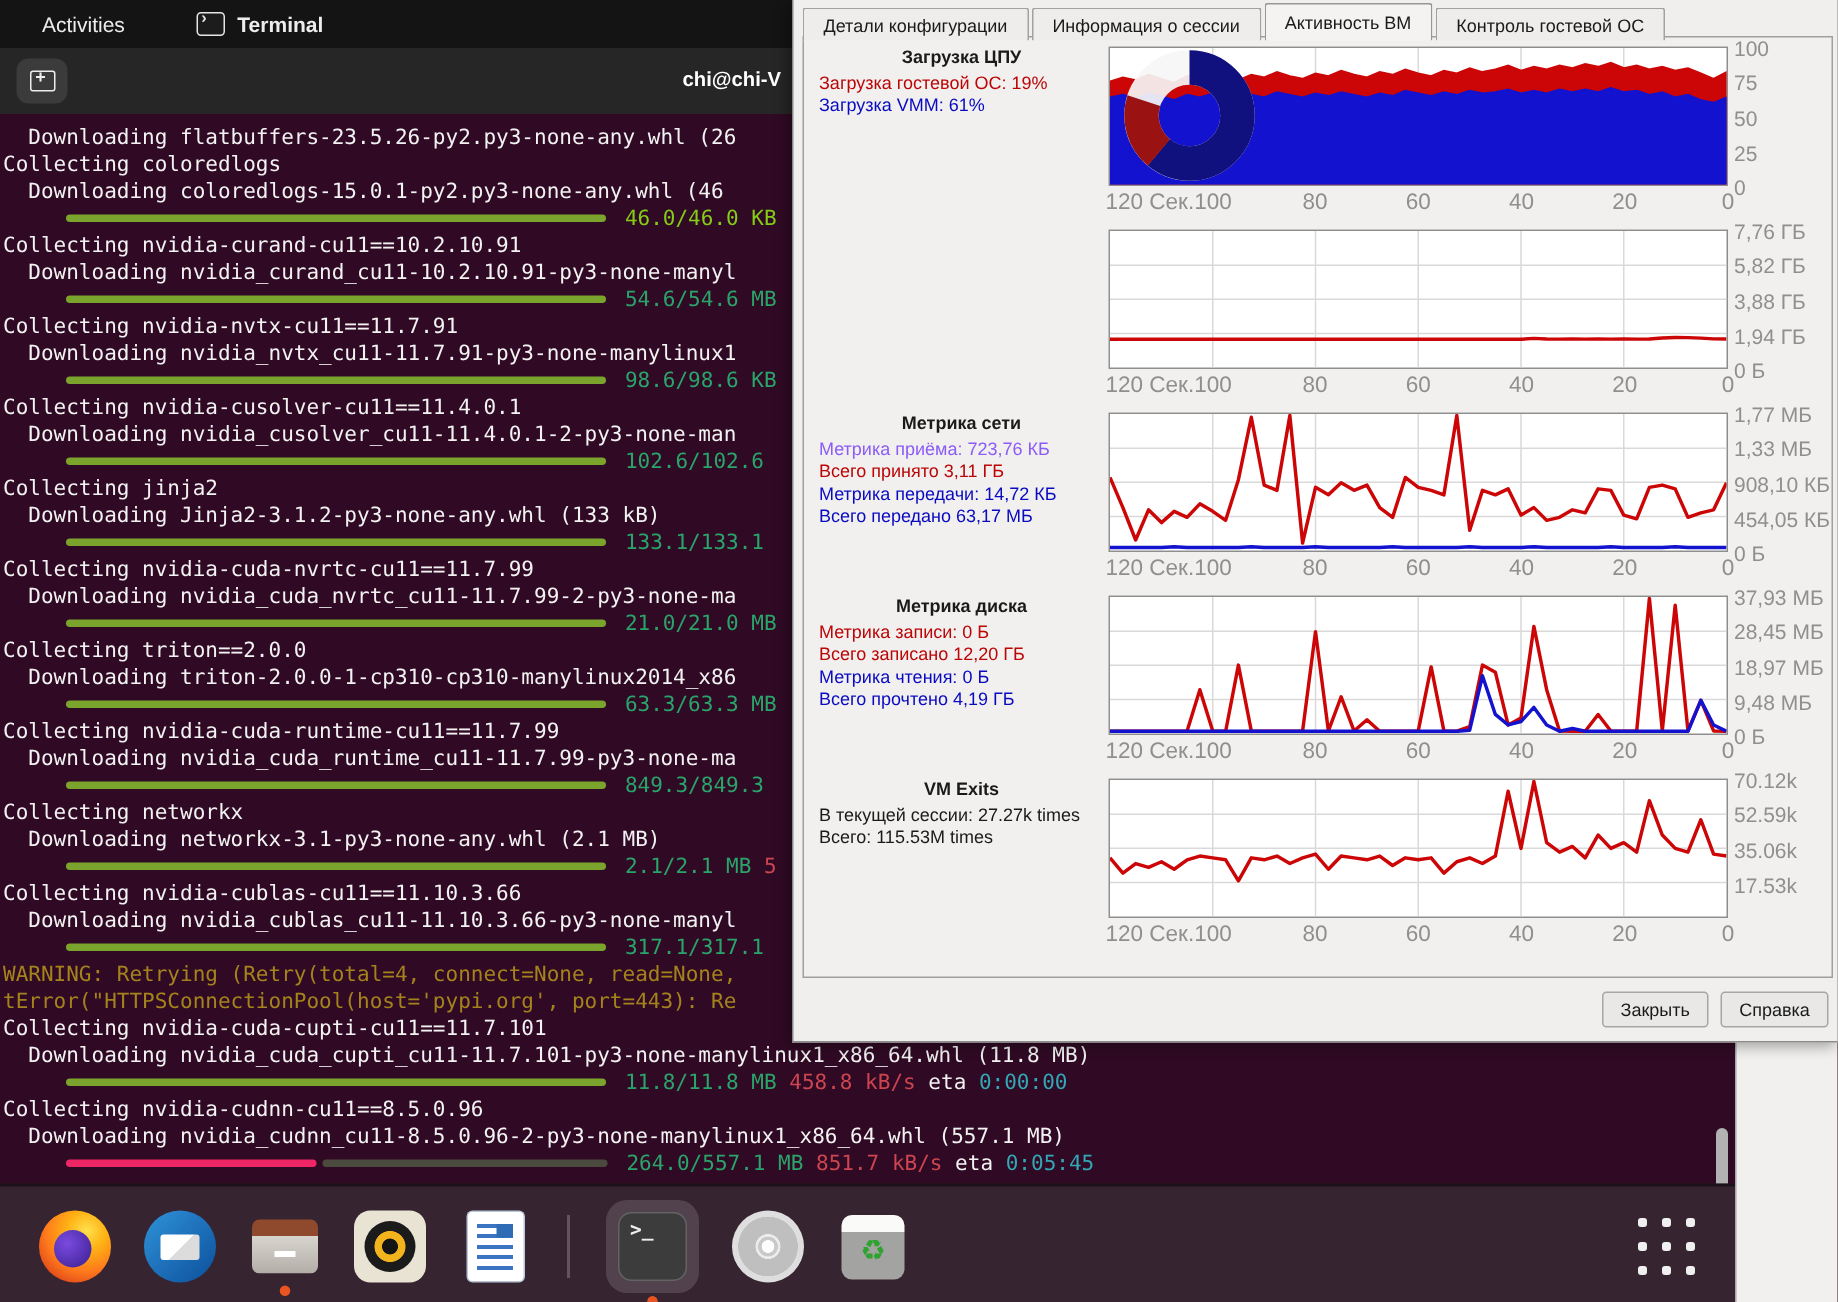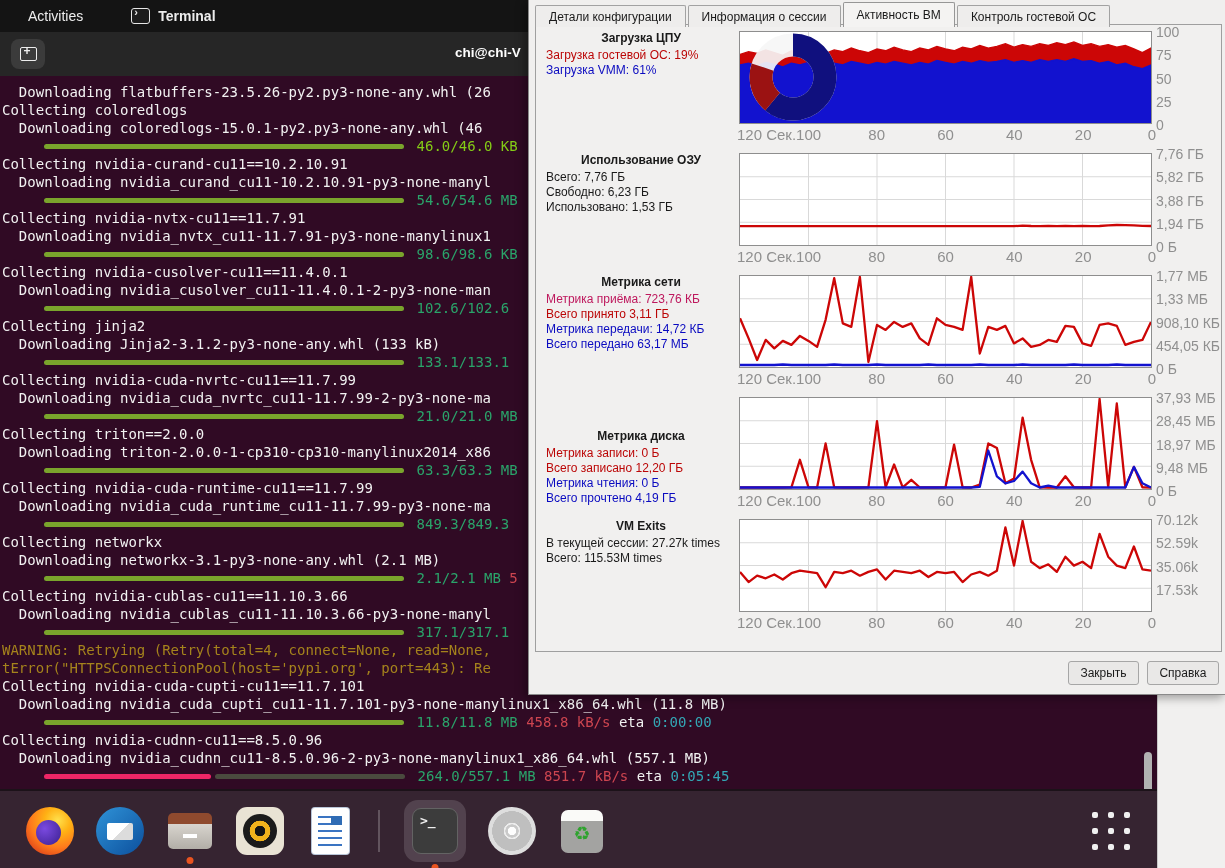--- a/index.html
+++ b/index.html
@@ -225,26 +225,20 @@
       <div class="ylab" style="left: 620px; top: 22.25px;">75</div>
       <div class="ylab" style="left: 620px; top: 45.5px;">50</div>
       <div class="ylab" style="left: 620px; top: 68.75px;">25</div>
       <div class="ylab" style="left: 620px; top: 92px;">0</div>
       <div class="xlab" style="left: 201px; top: 101px;">120 Сек.100</div>
       <div class="xlab" style="left: 340.667px; top: 101px; transform: translateX(-50%);">80</div>
       <div class="xlab" style="left: 409.5px; top: 101px; transform: translateX(-50%);">60</div>
       <div class="xlab" style="left: 478.333px; top: 101px; transform: translateX(-50%);">40</div>
       <div class="xlab" style="left: 547.167px; top: 101px; transform: translateX(-50%);">20</div>
       <div class="xlab" style="left: 616px; top: 101px; transform: translateX(-50%);">0</div>
-      <div class="sec-label" style="left: 10px; top: 128px;">
-        <div class="sec-title">Использование ОЗУ</div>
-        <div class="sec-line" style="color: rgb(26, 26, 26);">Всего: 7,76 ГБ</div>
-        <div class="sec-line" style="color: rgb(26, 26, 26);">Свободно: 6,23 ГБ</div>
-        <div class="sec-line" style="color: rgb(26, 26, 26);">Использовано: 1,53 ГБ</div>
-      </div>
       <div class="chartbox" style="left: 203px; top: 128px;"><svg width="411" height="91">
           <line x1="68.5" x2="68.5" y1="0" y2="91" stroke="#d9d9d9"></line>
           <line x1="137" x2="137" y1="0" y2="91" stroke="#d9d9d9"></line>
           <line x1="205.5" x2="205.5" y1="0" y2="91" stroke="#d9d9d9"></line>
           <line x1="274" x2="274" y1="0" y2="91" stroke="#d9d9d9"></line>
           <line x1="342.5" x2="342.5" y1="0" y2="91" stroke="#d9d9d9"></line>
           <line x1="0" x2="411" y1="22.75" y2="22.75" stroke="#d9d9d9"></line>
           <line x1="0" x2="411" y1="45.5" y2="45.5" stroke="#d9d9d9"></line>
           <line x1="0" x2="411" y1="68.25" y2="68.25" stroke="#d9d9d9"></line>
           <path d="M0.0,72.2L8.6,72.2L17.1,72.1L25.7,72.2L34.3,72.2L42.8,72.1L51.4,72.2L59.9,72.2L68.5,72.1L77.1,72.2L85.6,72.2L94.2,72.1L102.8,72.2L111.3,72.1L119.9,72.2L128.4,72.2L137.0,72.1L145.6,72.2L154.1,72.1L162.7,72.2L171.3,72.2L179.8,72.1L188.4,72.2L196.9,72.2L205.5,72.1L214.1,72.2L222.6,72.1L231.2,72.2L239.8,72.2L248.3,72.1L256.9,72.2L265.4,72.1L274.0,72.2L282.6,71.6L291.1,72.0L299.7,72.1L308.3,72.0L316.8,72.1L325.4,72.0L333.9,72.1L342.5,72.0L351.1,72.1L359.6,72.0L368.2,71.3L376.8,71.0L385.3,71.1L393.9,71.4L402.4,71.9L411.0,72.0" fill="none" stroke="#cc0606" stroke-width="2.3" stroke-linejoin="round"></path>
@@ -255,21 +249,21 @@
       <div class="ylab" style="left: 620px; top: 190.75px;">1,94 ГБ</div>
       <div class="ylab" style="left: 620px; top: 214px;">0 Б</div>
       <div class="xlab" style="left: 201px; top: 223px;">120 Сек.100</div>
       <div class="xlab" style="left: 340.667px; top: 223px; transform: translateX(-50%);">80</div>
       <div class="xlab" style="left: 409.5px; top: 223px; transform: translateX(-50%);">60</div>
       <div class="xlab" style="left: 478.333px; top: 223px; transform: translateX(-50%);">40</div>
       <div class="xlab" style="left: 547.167px; top: 223px; transform: translateX(-50%);">20</div>
       <div class="xlab" style="left: 616px; top: 223px; transform: translateX(-50%);">0</div>
       <div class="sec-label" style="left: 10px; top: 250px;">
         <div class="sec-title">Метрика сети</div>
-        <div class="sec-line" style="color: #be185d;">Метрика приёма: 723,76 КБ</div>
+        <div class="sec-line" style="color: #8b5cf6;">Метрика приёма: 723,76 КБ</div>
         <div class="sec-line" style="color: rgb(187, 6, 6);">Всего принято 3,11 ГБ</div>
         <div class="sec-line" style="color: rgb(10, 10, 192);">Метрика передачи: 14,72 КБ</div>
         <div class="sec-line" style="color: rgb(10, 10, 192);">Всего передано 63,17 МБ</div>
       </div>
       <div class="chartbox" style="left: 203px; top: 250px;"><svg width="411" height="91">
           <line x1="68.5" x2="68.5" y1="0" y2="91" stroke="#d9d9d9"></line>
           <line x1="137" x2="137" y1="0" y2="91" stroke="#d9d9d9"></line>
           <line x1="205.5" x2="205.5" y1="0" y2="91" stroke="#d9d9d9"></line>
           <line x1="274" x2="274" y1="0" y2="91" stroke="#d9d9d9"></line>
           <line x1="342.5" x2="342.5" y1="0" y2="91" stroke="#d9d9d9"></line>
@@ -283,21 +277,21 @@
       <div class="ylab" style="left: 620px; top: 266.25px;">1,33 МБ</div>
       <div class="ylab" style="left: 620px; top: 289.5px;">908,10 КБ</div>
       <div class="ylab" style="left: 620px; top: 312.75px;">454,05 КБ</div>
       <div class="ylab" style="left: 620px; top: 336px;">0 Б</div>
       <div class="xlab" style="left: 201px; top: 345px;">120 Сек.100</div>
       <div class="xlab" style="left: 340.667px; top: 345px; transform: translateX(-50%);">80</div>
       <div class="xlab" style="left: 409.5px; top: 345px; transform: translateX(-50%);">60</div>
       <div class="xlab" style="left: 478.333px; top: 345px; transform: translateX(-50%);">40</div>
       <div class="xlab" style="left: 547.167px; top: 345px; transform: translateX(-50%);">20</div>
       <div class="xlab" style="left: 616px; top: 345px; transform: translateX(-50%);">0</div>
-      <div class="sec-label" style="left: 10px; top: 372px; margin-top: 32px;">
+      <div class="sec-label" style="left: 10px; top: 372px;">
         <div class="sec-title">Метрика диска</div>
         <div class="sec-line" style="color: rgb(187, 6, 6);">Метрика записи: 0 Б</div>
         <div class="sec-line" style="color: rgb(187, 6, 6);">Всего записано 12,20 ГБ</div>
         <div class="sec-line" style="color: rgb(10, 10, 192);">Метрика чтения: 0 Б</div>
         <div class="sec-line" style="color: rgb(10, 10, 192);">Всего прочтено 4,19 ГБ</div>
       </div>
       <div class="chartbox" style="left: 203px; top: 372px;"><svg width="411" height="91">
           <line x1="68.5" x2="68.5" y1="0" y2="91" stroke="#d9d9d9"></line>
           <line x1="137" x2="137" y1="0" y2="91" stroke="#d9d9d9"></line>
           <line x1="205.5" x2="205.5" y1="0" y2="91" stroke="#d9d9d9"></line>

